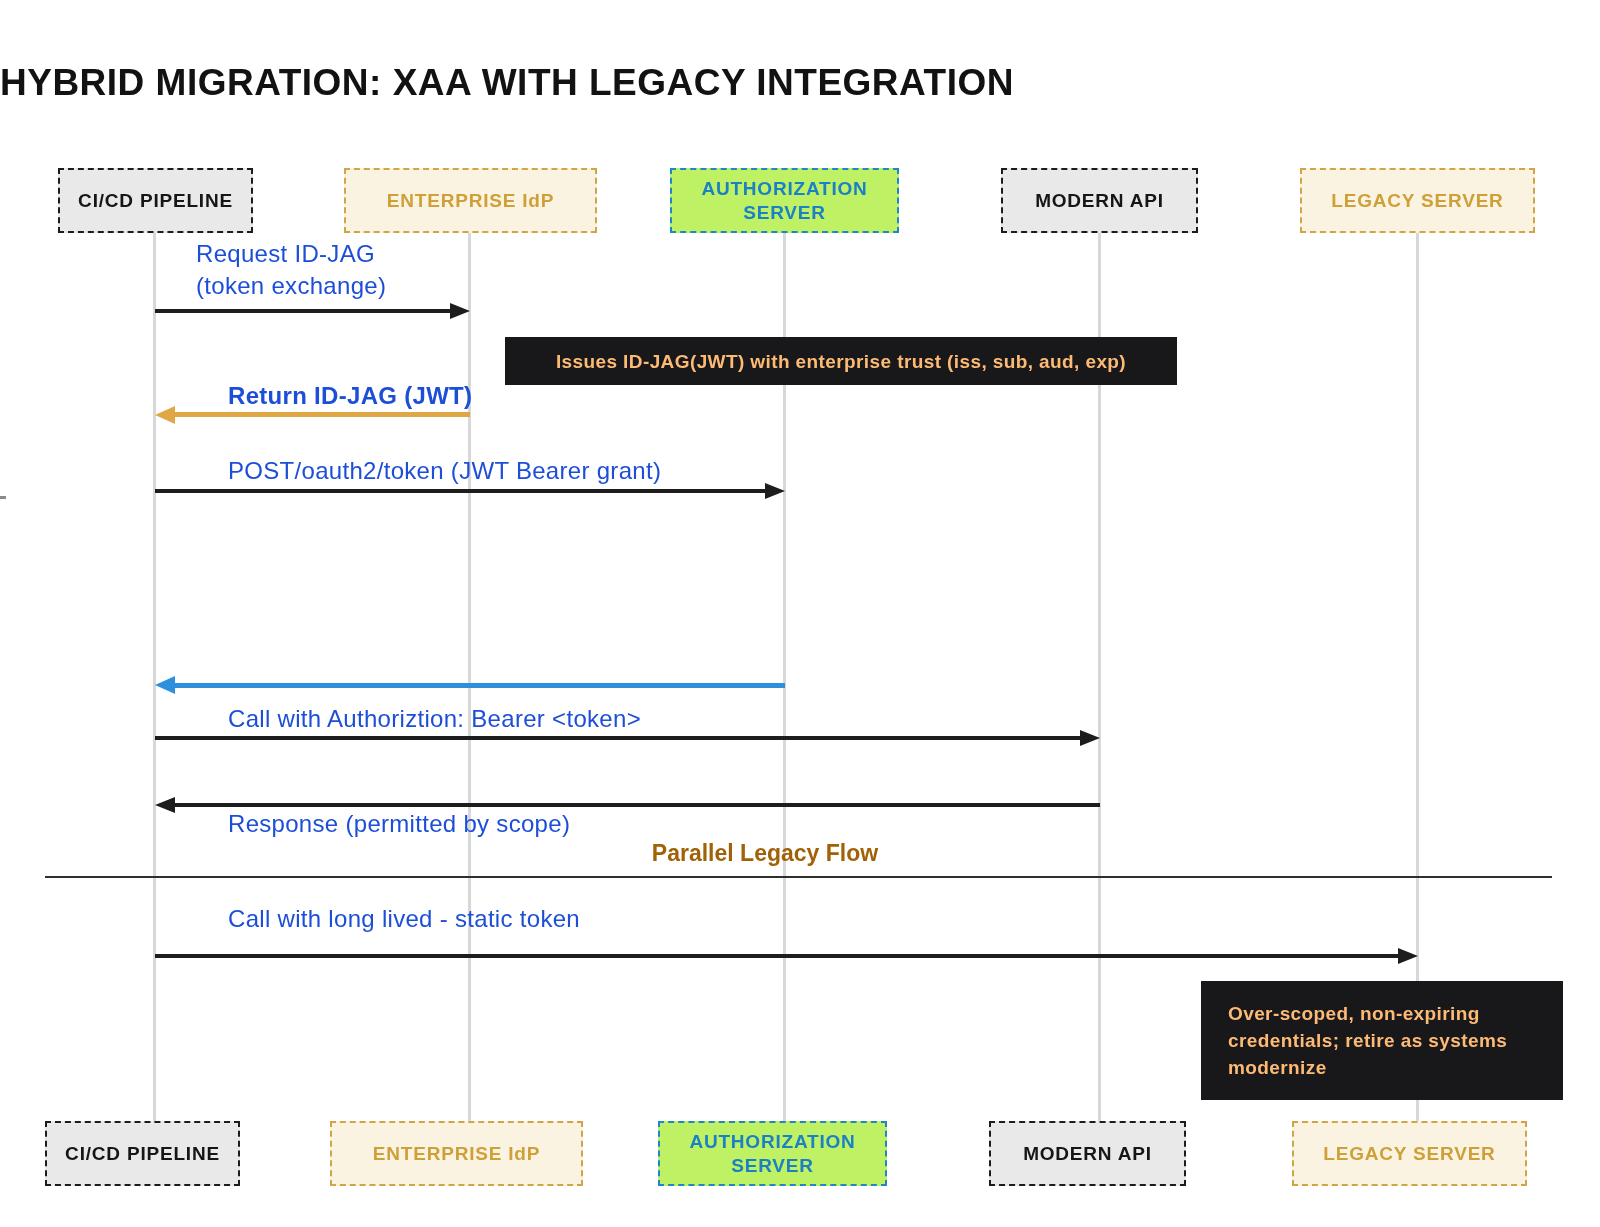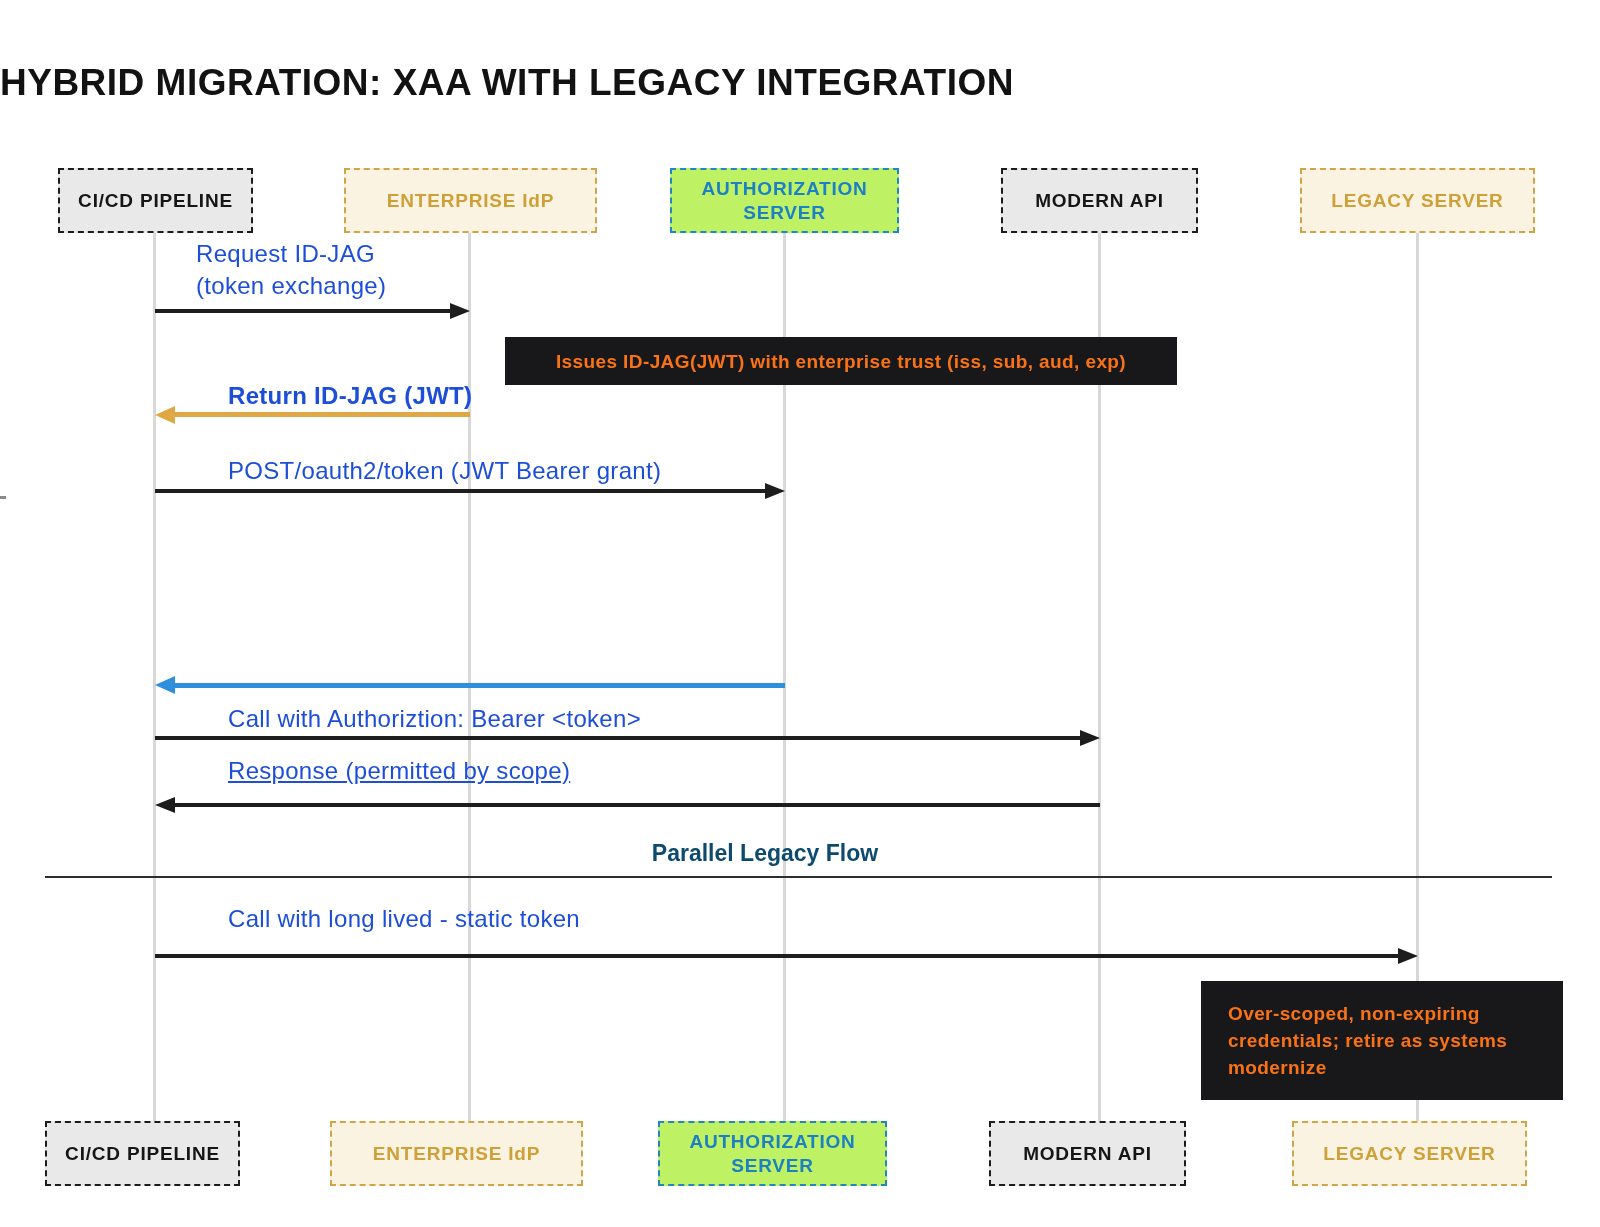--- a/index.html
+++ b/index.html
@@ -26,27 +26,27 @@
   }
   .arrow-line{position:absolute;height:4px;background:#1d1d1d;}
   .arrow-line.gold{background:#dfa844;height:5px;}
   .arrow-line.blue{background:#2e8fdd;height:5px;}
   .head{position:absolute;width:0;height:0;border-top:8px solid transparent;border-bottom:8px solid transparent;}
   .head.right{border-left:20px solid #1d1d1d;}
   .head.left{border-right:20px solid #1d1d1d;}
   .head.gold{border-top-width:9px;border-bottom-width:9px;border-right-color:#dfa844;}
   .head.blue{border-top-width:9px;border-bottom-width:9px;border-right-color:#2e8fdd;}
   .note{
-    position:absolute;box-sizing:border-box;background:#18181b;color:#f97316;
+    position:absolute;box-sizing:border-box;background:#18181b;color:#fdba74;
     font-size:19px;font-weight:600;letter-spacing:0.4px;white-space:pre-line;line-height:27px;
   }
   .note.center{display:flex;align-items:center;justify-content:center;text-align:center;}
   .divider-label{
     position:absolute;left:0;top:840px;width:1530px;text-align:center;
-    font-size:23px;font-weight:700;color:#0c4a6e;
+    font-size:23px;font-weight:700;color:#a16207;
   }
   .divider-line{position:absolute;left:45px;top:876px;width:1507px;height:2px;background:#2e2e2e;}
   .edge-artifact{position:absolute;left:0;top:496px;width:6px;height:3px;background:#8a8a8a;}
 </style>
 </head>
 <body>
 
 <div class="canvas">
 
   <div class="title">HYBRID MIGRATION: XAA WITH LEGACY INTEGRATION</div>
@@ -89,21 +89,21 @@
   <div class="head right" style="left:765px;top:483px;"></div>
 
 
   <div class="head left blue" style="left:155px;top:676px;"></div>
   <div class="arrow-line blue" style="left:174px;top:683px;width:611px;"></div>
 
   <div class="msg-label" style="left:228px;top:703px;">Call with Authoriztion: Bearer &lt;token&gt;</div>
   <div class="arrow-line" style="left:155px;top:736px;width:925px;"></div>
   <div class="head right" style="left:1080px;top:730px;"></div>
 
-  <div class="msg-label" style="left:228px;top:755px;text-decoration:underline;">Response (permitted by scope)</div>
+  <div class="msg-label" style="left:228px;top:808px;">Response (permitted by scope)</div>
   <div class="head left" style="left:155px;top:797px;"></div>
   <div class="arrow-line" style="left:174px;top:803px;width:926px;"></div>
 
   <div class="divider-label">Parallel Legacy Flow</div>
   <div class="divider-line"></div>
 
   <div class="msg-label" style="left:228px;top:903px;">Call with long lived - static token</div>
   <div class="arrow-line" style="left:155px;top:954px;width:1243px;"></div>
   <div class="head right" style="left:1398px;top:948px;"></div>
 

